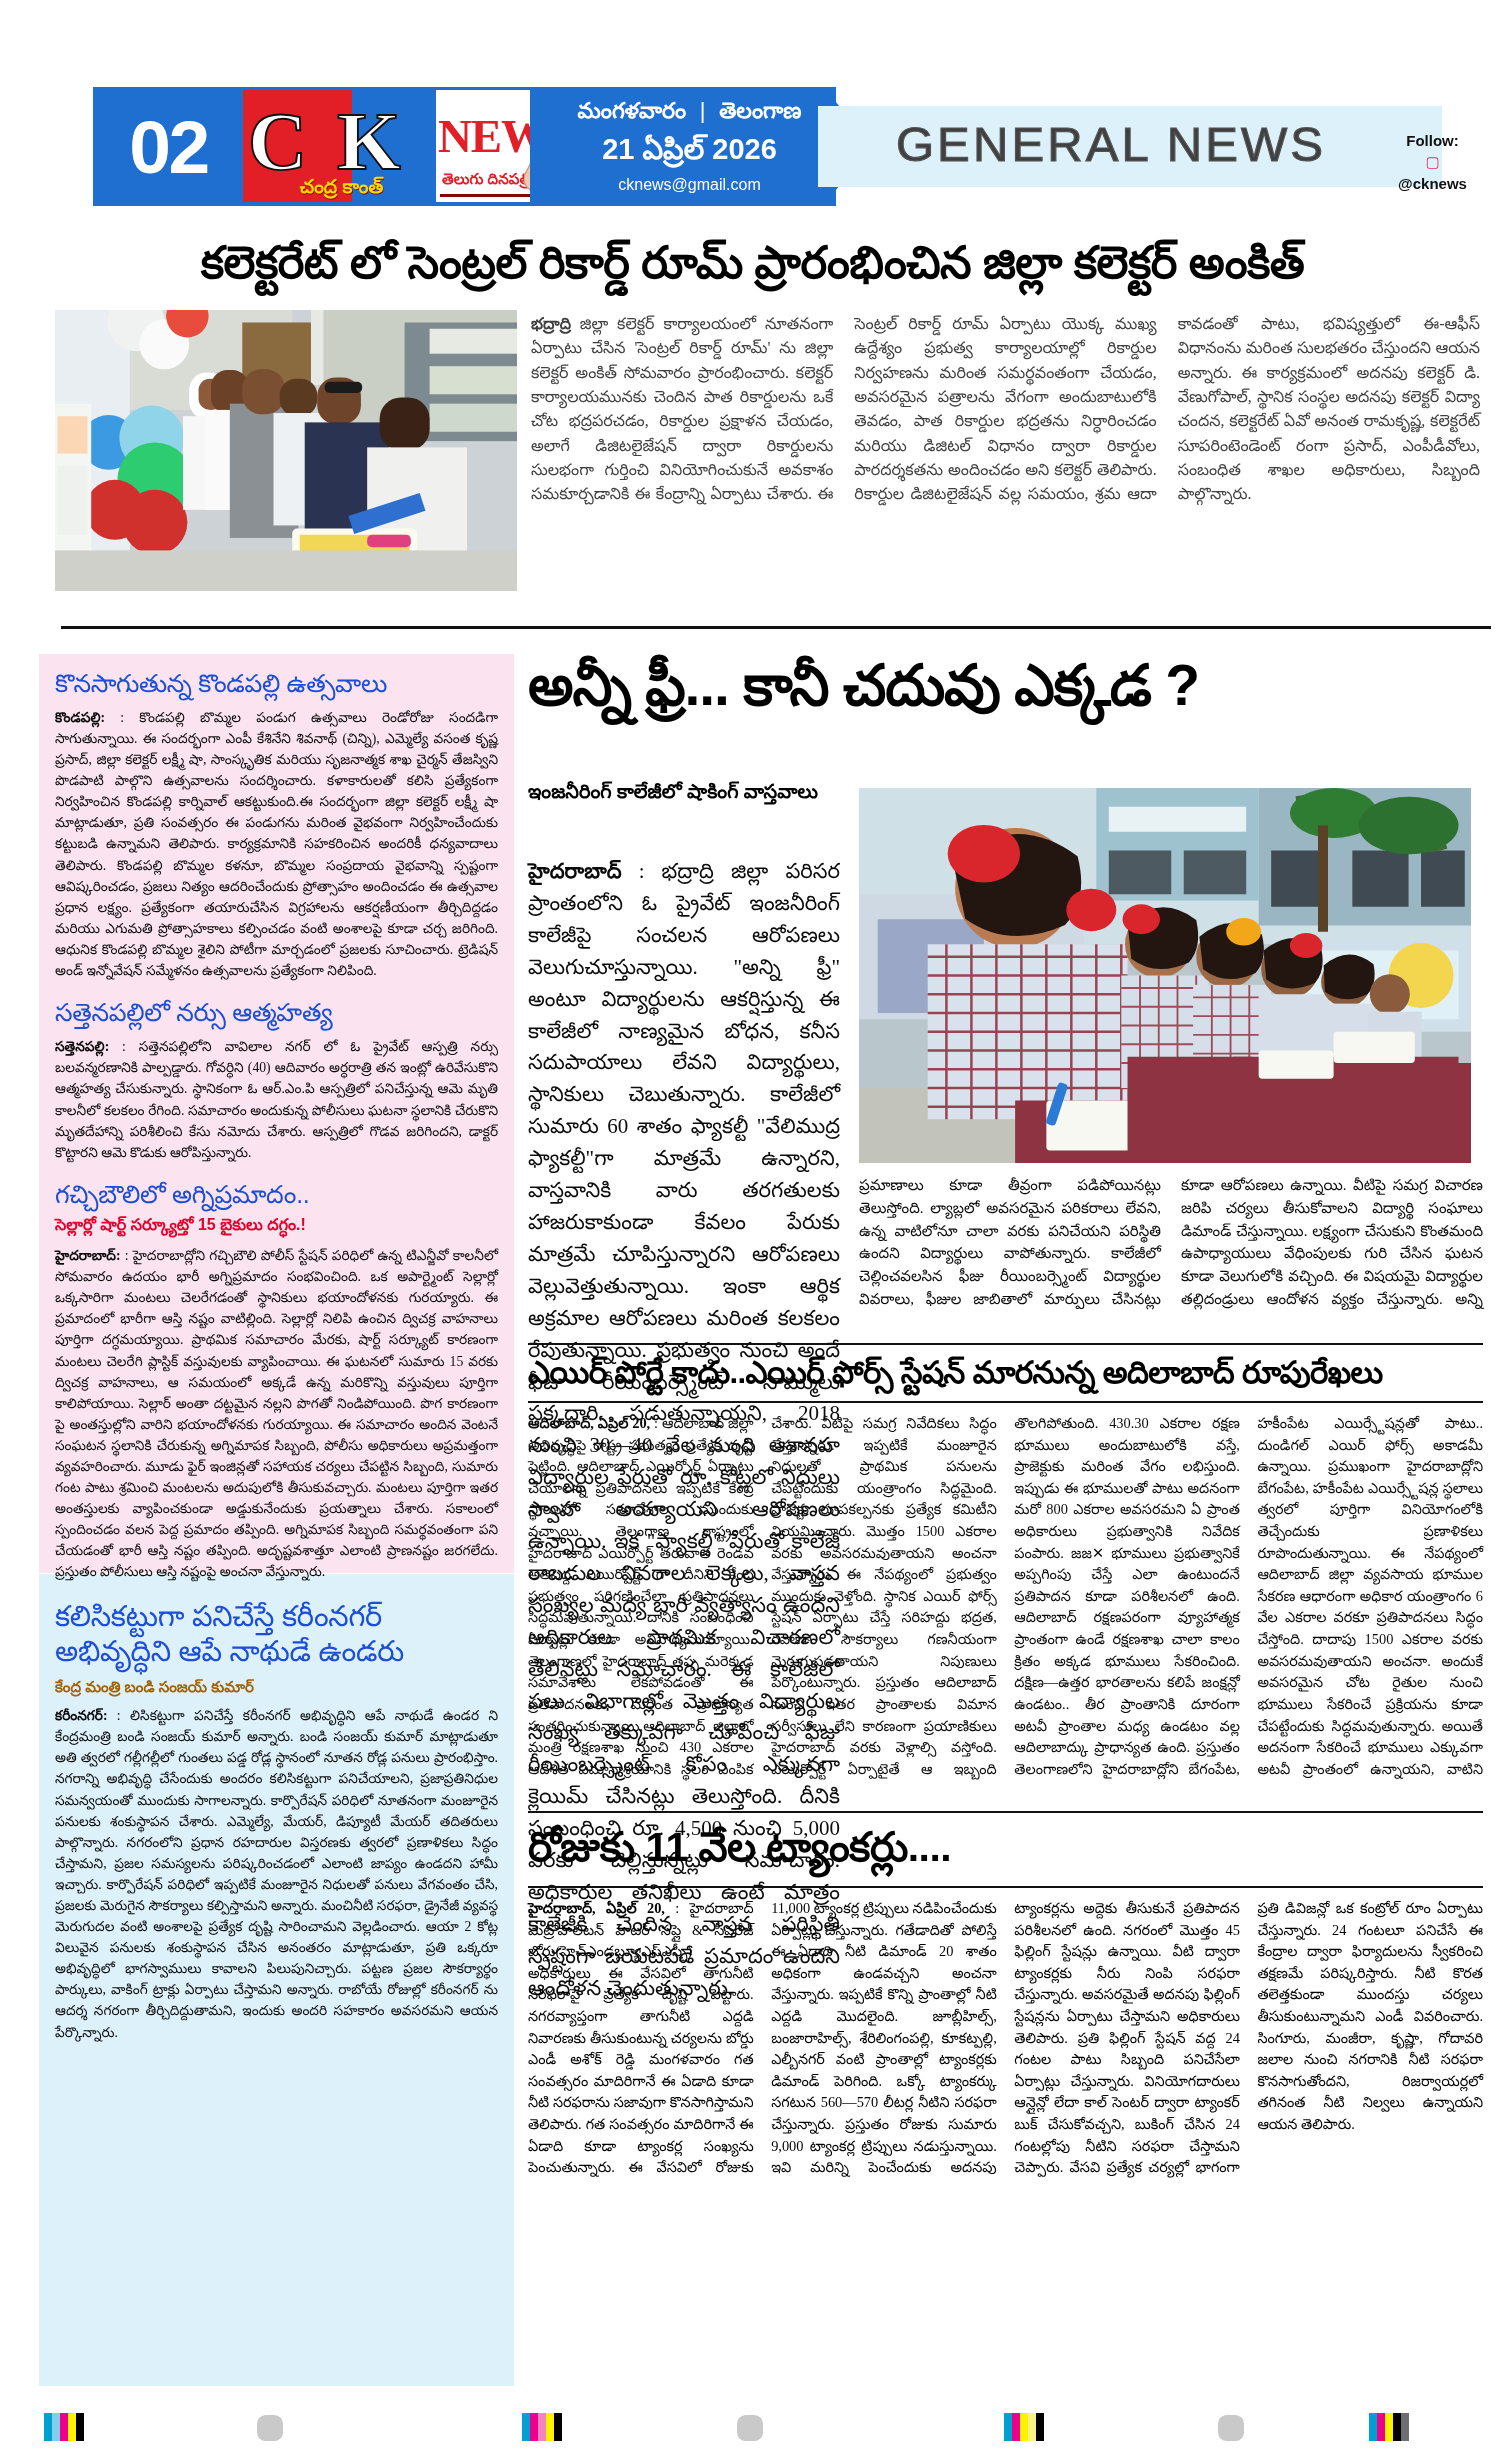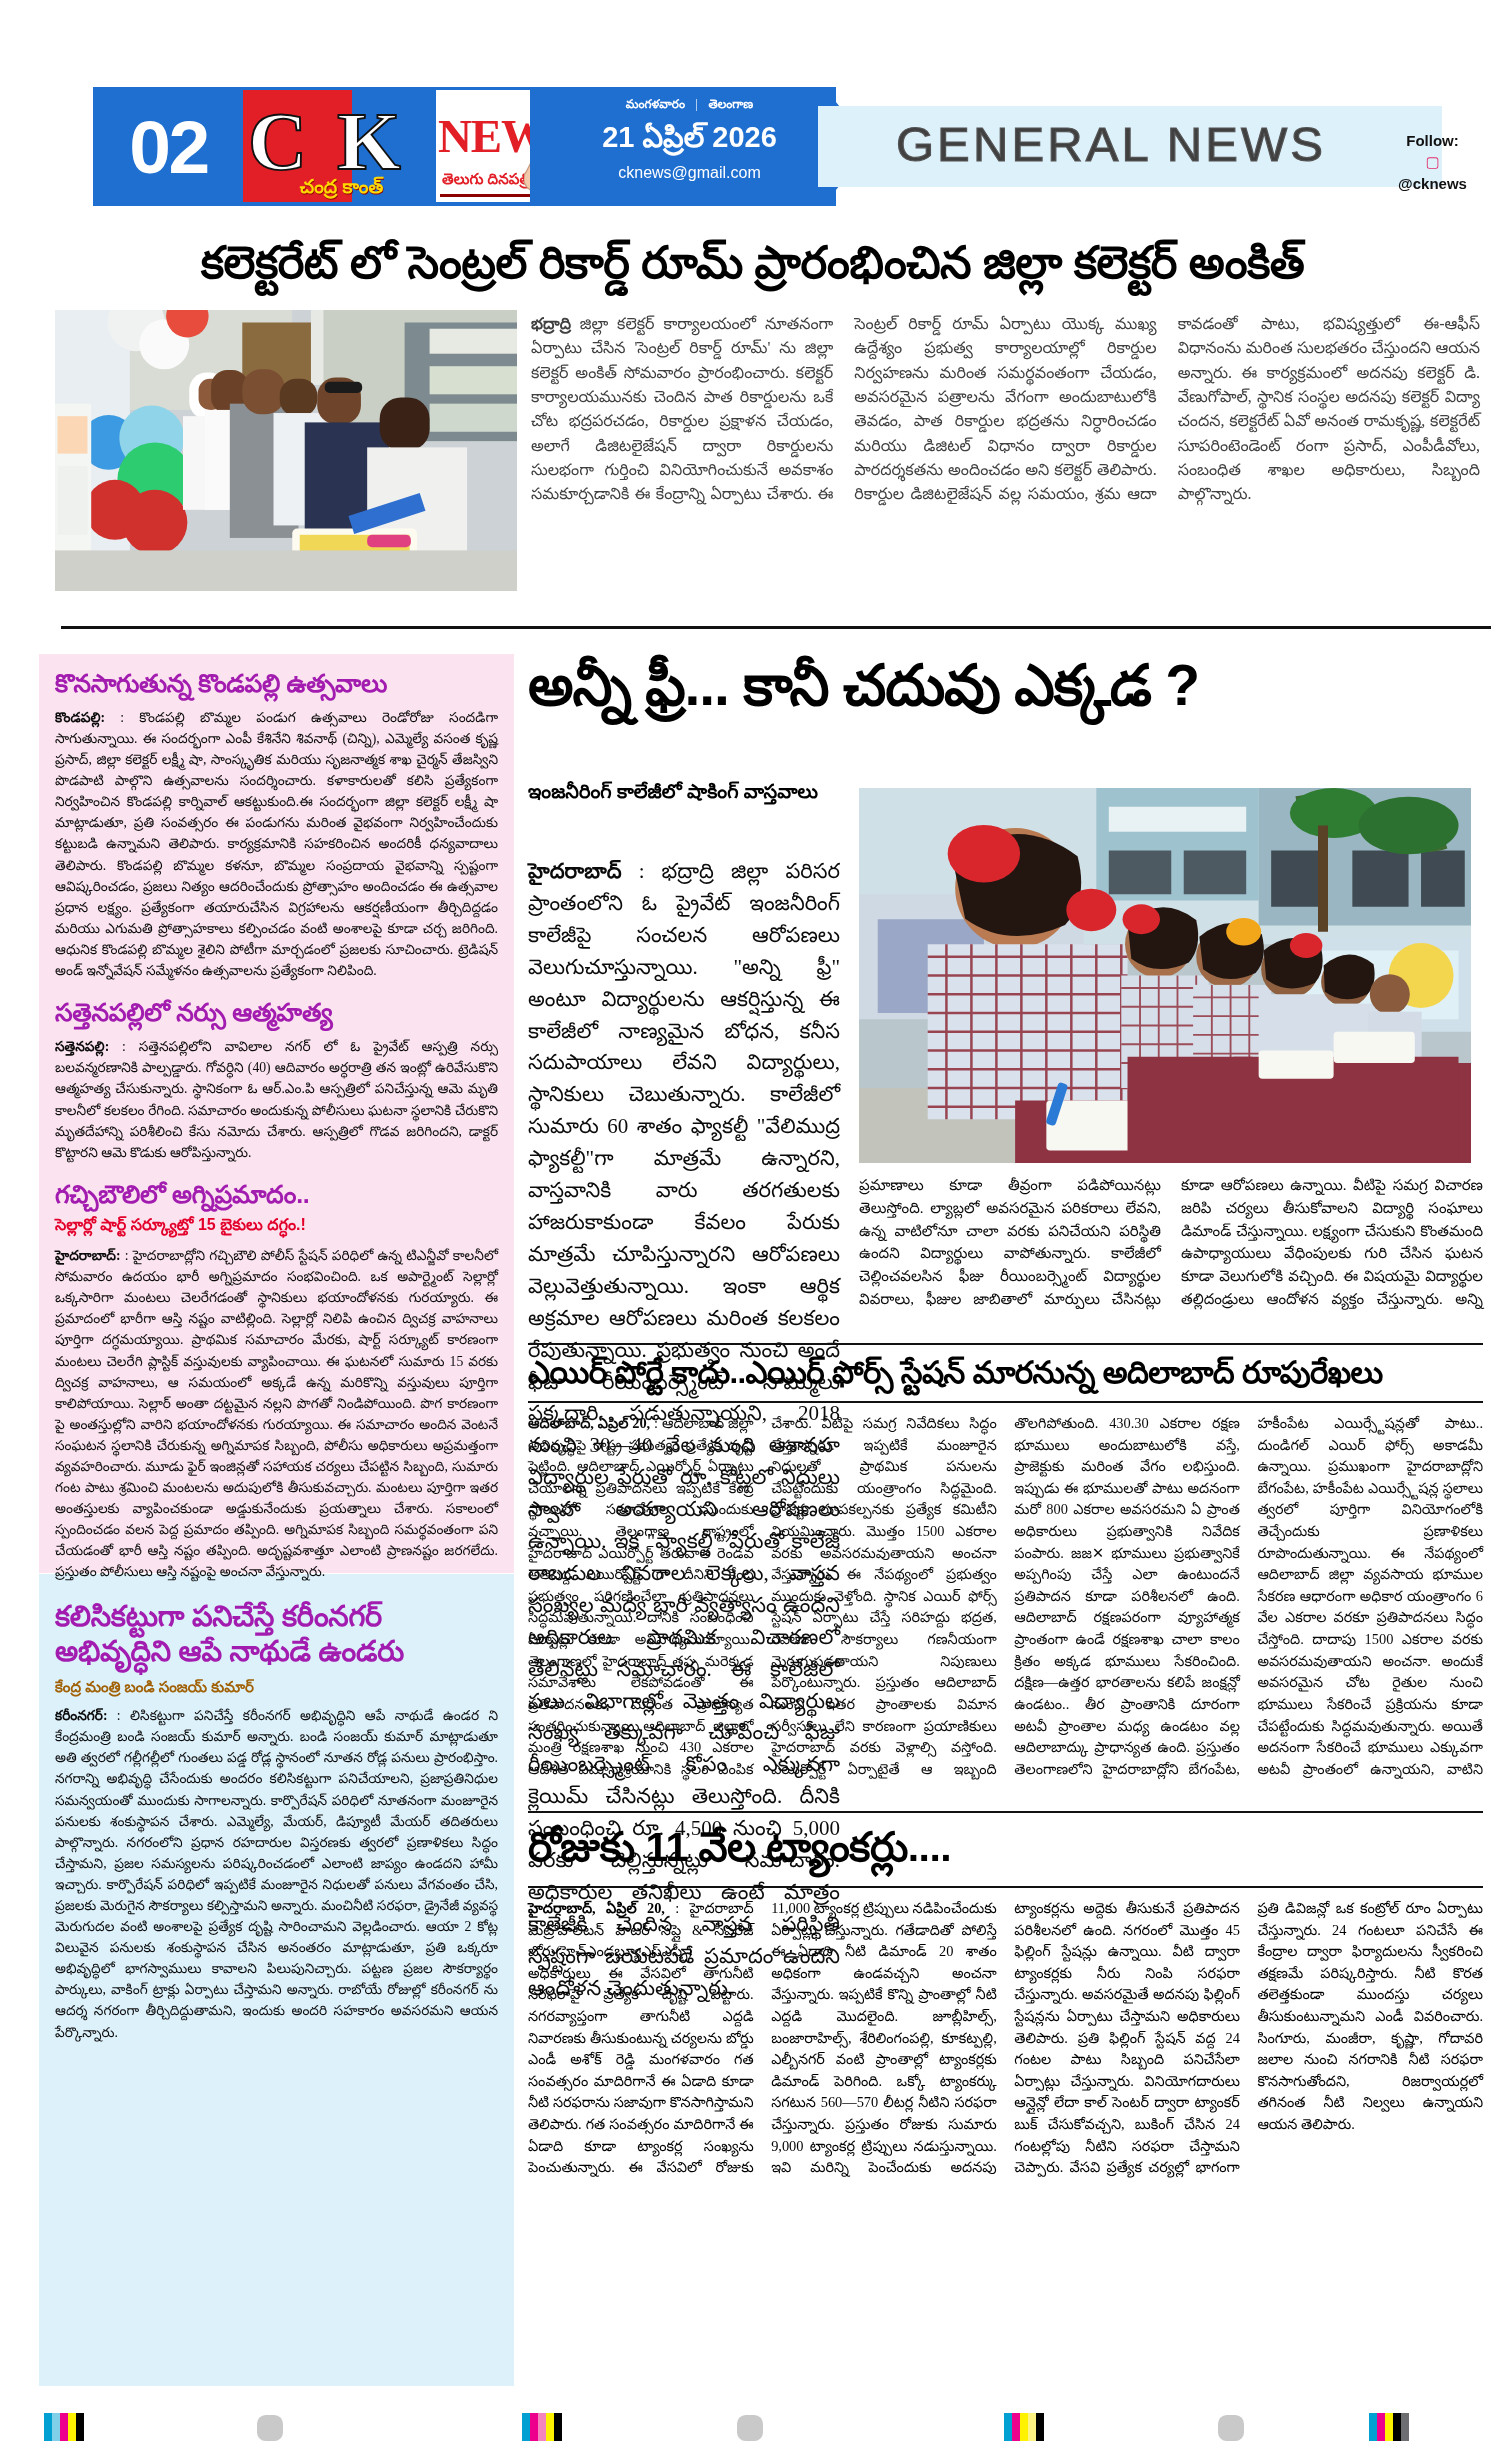--- a/index.html
+++ b/index.html
@@ -120,24 +120,23 @@
     width: 50px; height: 87px;
   }
   .mast-date-block {
     position: absolute; left: 543px; top: 6.2px;
     width: 269px; height: 109px;
     color: #ffffff;
     text-align: center;
     font-family: "Liberation Sans", sans-serif;
   }
   .mast-day-line {
-    font-size: 12px; font-weight: bold;
+    font-size: 22px; font-weight: bold;
     padding-top: 3.7px; line-height: 1.25;
     white-space: nowrap;
-    font-family: Liberation Serif, serif;
   }
   .mast-day-sep { padding: 0 7.5px; font-weight: normal; }
   .mast-date {
     font-size: 29px; font-weight: bold;
     padding-top: 8.7px; line-height: 1.15;
   }
   .mast-email {
     font-size: 16px; padding-top: 10px;
   }
   .mast-general-band {
@@ -225,24 +224,24 @@
     background: #ddf1fb;
   }
   .sidebar-inner {
     position: absolute;
     left: 39px; top: 654px;
     width: 475px; height: 1731px;
     padding: 13.7px 16px 7.5px 16px;
   }
   .sb-head {
     font-family: "Liberation Sans", sans-serif;
-    font-weight: bold;
+    font-weight: normal;
     font-size: 25px;
     line-height: 1.22;
-    color: #a21caf;
+    color: #1d4ed8;
     margin: 0 0 8.7px 0;
     letter-spacing: -0.3px;
   }
   .sb-head.big { font-size: 29px; }
   .sb-sub-red {
     font-family: "Liberation Sans", sans-serif;
     font-weight: bold;
     font-size: 16px;
     color: #e3002b;
     margin: -2.5px 0 7.5px 0;

